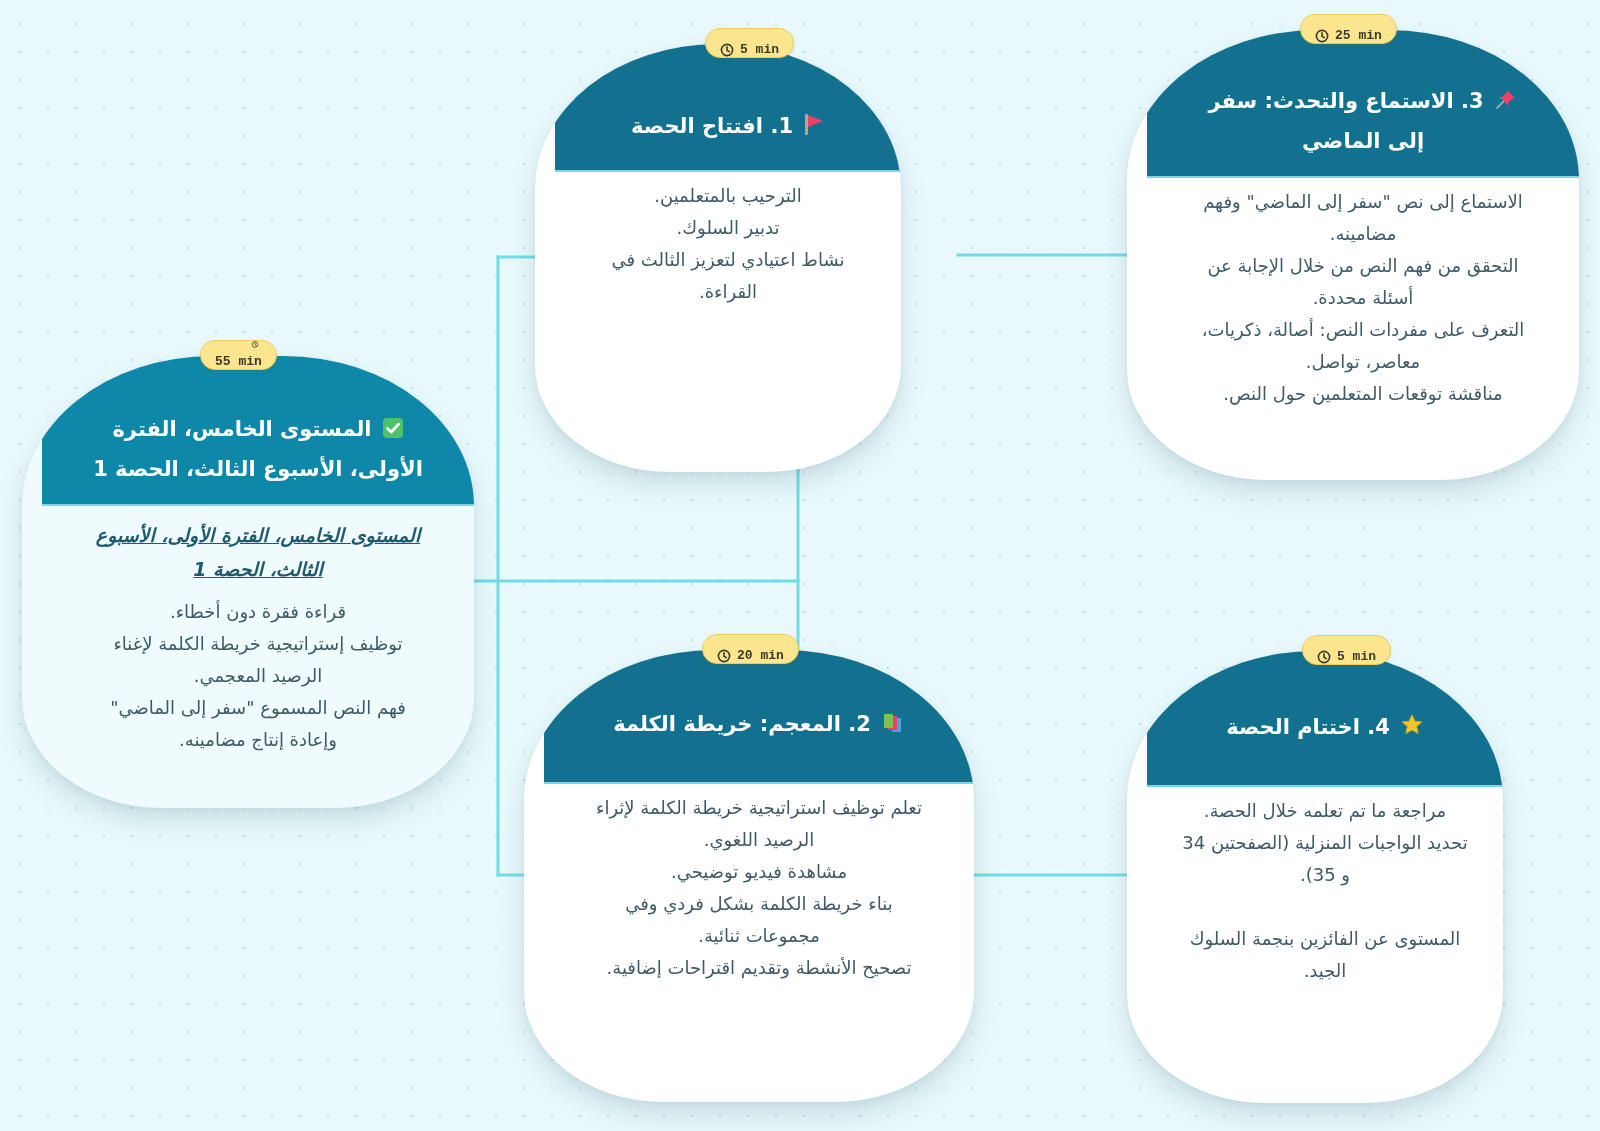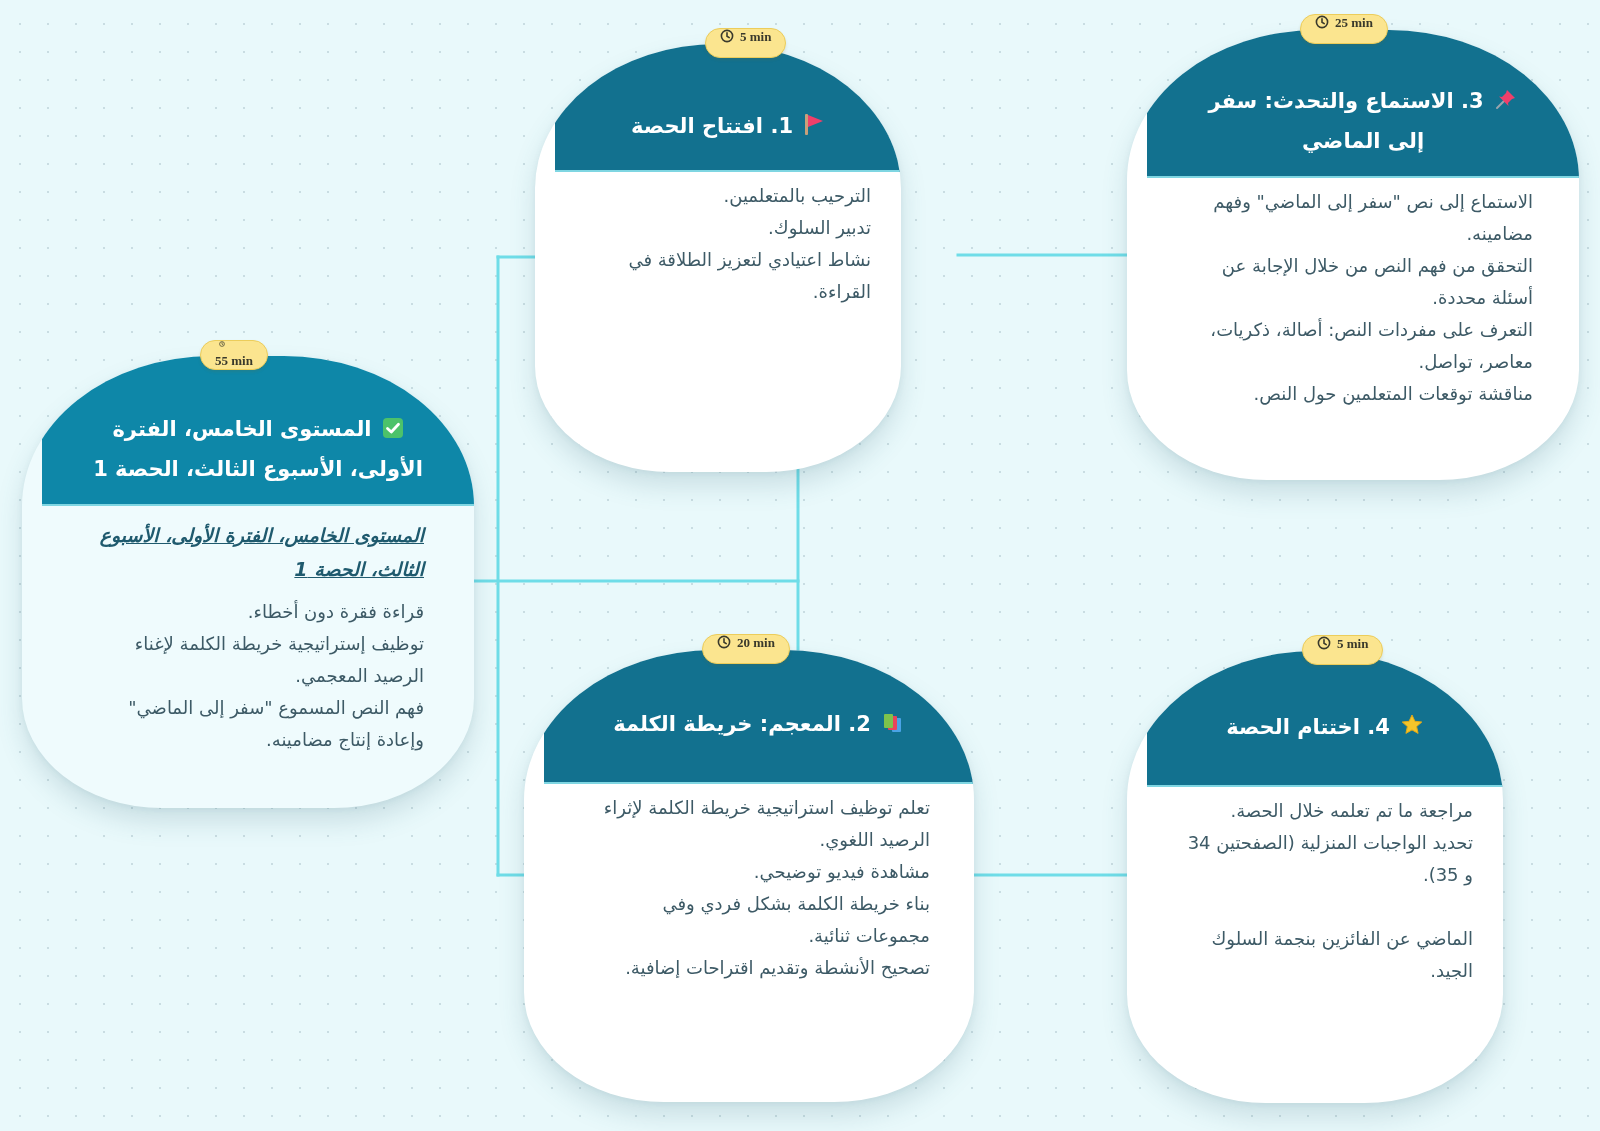--- a/index.html
+++ b/index.html
@@ -32,42 +32,42 @@
     direction: rtl;
     padding: 0 40px 16px 40px;
     border-bottom: 2px solid #7fd6e2;
   }
   .card.root .card-head { background: #0e87a8; }
   .card.step .card-head { background: #12718f; }
   .head-text { font-size: 21px; line-height: 37px; }
   .head-icon { display: inline-block; margin-left: 10px; vertical-align: -3px; }
 
   .card-body {
-    direction: rtl; 
+    direction: rtl; text-align: center;
     color: #3d5a66;
     font-size: 18px; line-height: 32px;
     padding: 8px 30px 0 30px;
   }
   .card-body .line { display: block; }
   .card-body .gap { display: block; height: 32px; }
   .subtitle {
     display: block;
     font-weight: bold; font-style: italic; text-decoration: underline;
     color: #1f5a6e; font-size: 19px; line-height: 34px;
     margin-bottom: 10px;
   }
 
   .badge {
     position: absolute;
     height: 30px; padding: 0 14px;
     background: #fbe58f;
     border: 1.5px solid #eccd5b;
     border-radius: 16px;
-    display: flex; align-items: flex-start; gap: 6px;
-    font-family: Liberation Serif, serif;
+    display: flex; align-items: flex-end; gap: 6px;
+    font-family: Liberation Mono, monospace;
     font-weight: bold; font-size: 13px; color: #3a3a2c;
     box-shadow: 0 2px 3px rgba(120, 100, 30, 0.15);
     z-index: 5;
     direction: ltr;
   }
   .badge svg { display: block; }
 </style>
 </head>
 <body>
 
@@ -130,21 +130,21 @@
           <svg width="22" height="24" viewBox="0 0 22 24">
               <rect x="2" y="2" width="3" height="21" rx="1" fill="#c8a07a"></rect>
               <path d="M5 3 L20 9 L5 15 Z" fill="#ef3f6a"></path>
             </svg>
         </span><span>1.</span> <span>افتتاح الحصة</span>
       </div>
     </div>
     <div class="card-body">
       <span class="line">الترحيب بالمتعلمين.</span>
       <span class="line">تدبير السلوك.</span>
-      <span class="line">نشاط اعتيادي لتعزيز الطلاقة في القراءة.</span>
+      <span class="line">نشاط اعتيادي لتعزيز الثالث في القراءة.</span>
     </div>
   </div>
 
   <div class="badge" style="left:1300px; top:14px;">
     <svg width="14" height="14" viewBox="0 0 14 14">
         <circle cx="7" cy="7" r="5.6" stroke="#3a3a2c" stroke-width="1.6" fill="none"></circle>
         <path d="M7 3.8 V7.2 L9.2 8.6" stroke="#3a3a2c" stroke-width="1.6" fill="none" stroke-linecap="round"></path>
       </svg>
     <span>25 min</span>
   </div>
@@ -208,17 +208,17 @@
           <svg width="24" height="24" viewBox="0 0 24 24">
               <path d="M12 2 L14.9 8.3 L21.8 9 L16.6 13.6 L18.1 20.4 L12 16.9 L5.9 20.4 L7.4 13.6 L2.2 9 L9.1 8.3 Z" fill="#f5c52a" stroke="#e0a818" stroke-width="1" stroke-linejoin="round"></path>
             </svg>
         </span><span>4.</span> <span>اختتام الحصة</span>
       </div>
     </div>
     <div class="card-body" style="padding:8px 30px 0 30px;">
       <span class="line">مراجعة ما تم تعلمه خلال الحصة.</span>
       <span class="line">تحديد الواجبات المنزلية (الصفحتين 34 و 35).</span>
       <span class="gap"></span>
-      <span class="line">الماضي عن الفائزين بنجمة السلوك الجيد.</span>
+      <span class="line">المستوى عن الفائزين بنجمة السلوك الجيد.</span>
     </div>
   </div>
 
 </div>
 
 </body></html>

